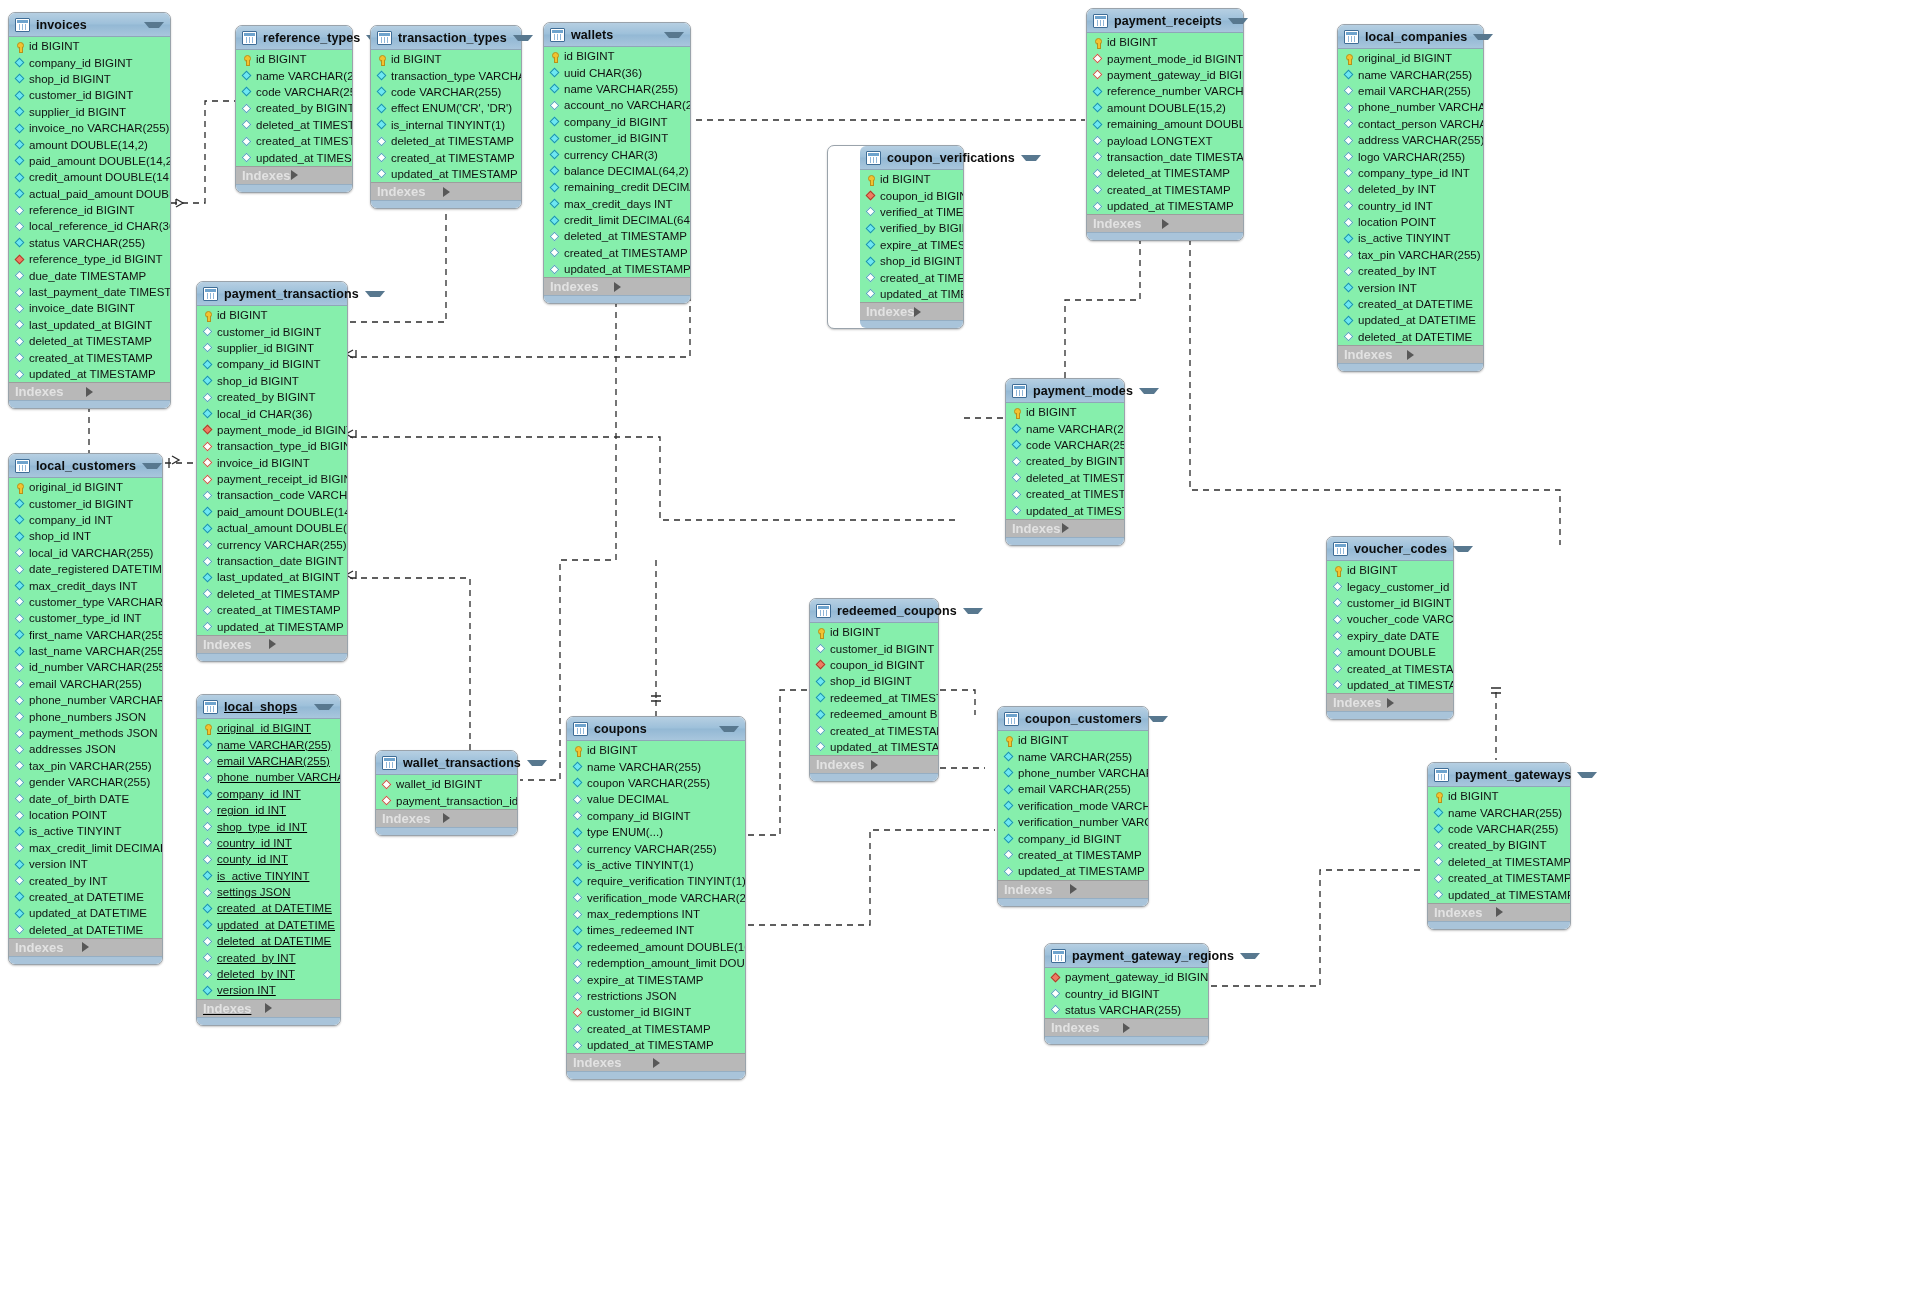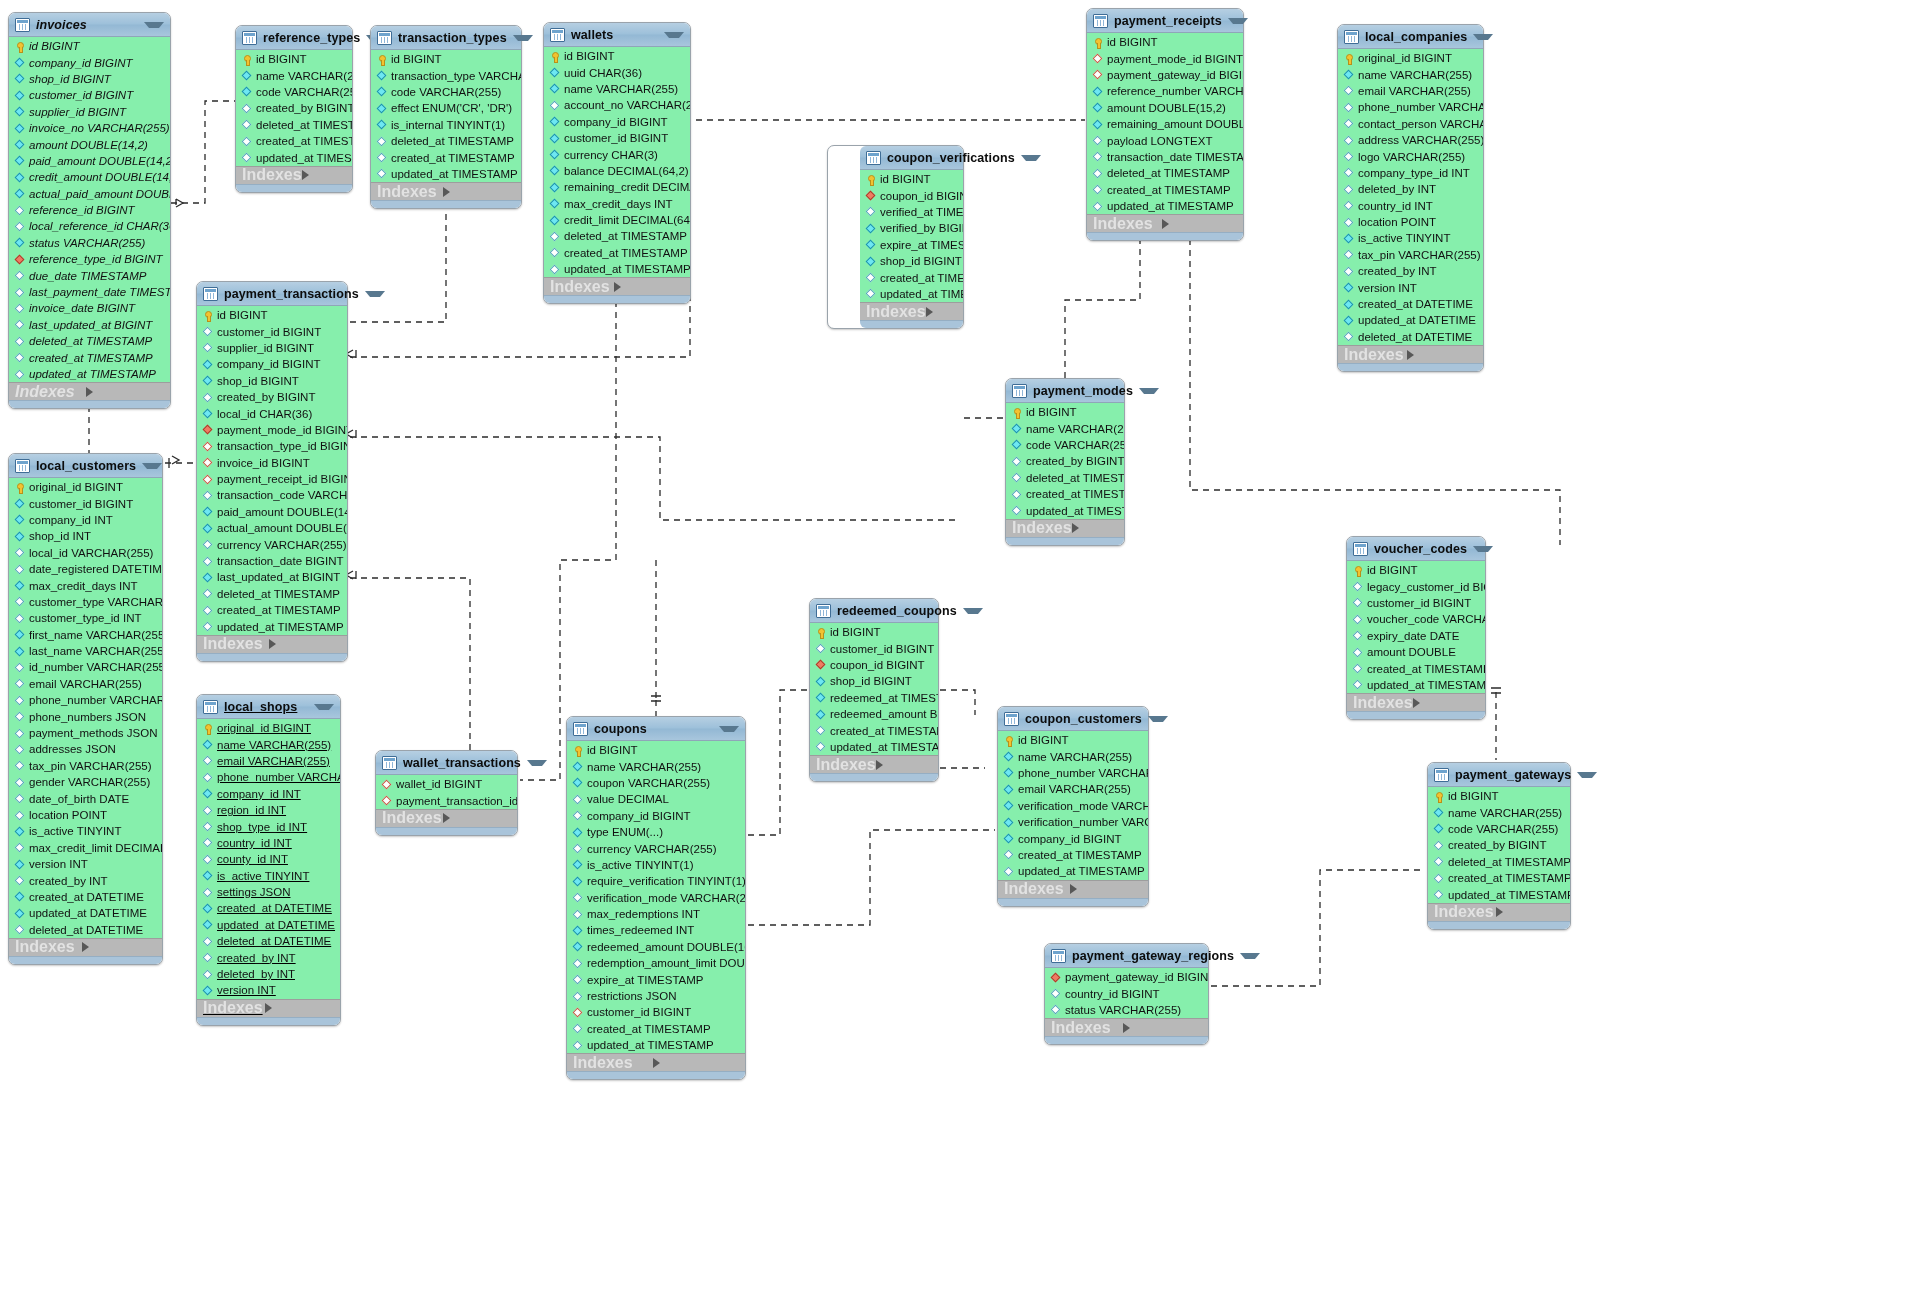--- a/index.html
+++ b/index.html
@@ -27,21 +27,21 @@
   .d.nn{background:#6ee7f2;border:1px solid #1f93a8;}
   .d.nu{background:#ffffff;border:1px solid #52a9b8;}
   .d.fknn{background:#ef7b63;border:1px solid #a8402c;}
   .d.fknu{background:#ffffff;border:1px solid #c45c45;}
   .key{position:absolute;left:3px;top:1px;width:5px;height:5px;border-radius:50%;
        background:#f2c230;border:1px solid #b8901a;}
   .key::after{content:"";position:absolute;left:1px;top:4px;width:2px;height:5px;background:#f2c230;
        border-left:1px solid #b8901a;border-right:1px solid #b8901a;border-bottom:1px solid #b8901a;}
   .idx{display:flex;align-items:center;height:17px;padding:0 6px;background:#b8b8b8;
        border-top:1px solid #9d9d9d;}
-  .idx span{font-size:16px;font-weight:bold;color:#e2e2e2;flex:1;}
+  .idx span{font-size:13px;font-weight:bold;color:#e2e2e2;flex:1;}
   .idx .tri{width:0;height:0;border-top:5px solid transparent;border-bottom:5px solid transparent;border-left:7px solid #585858;}
   .foot{height:7px;background:#a9c4da;border-bottom-left-radius:6px;border-bottom-right-radius:6px;
         border-top:1px solid #95aec3;}
 </style>
 </head>
 <body>
 
 <div id="canvas">
 
   <svg id="wires">
@@ -89,21 +89,21 @@
       <path d="M651,696 L661,696 M651,701 L661,701"></path>
       <path d="M1491,688 L1501,688 M1491,693 L1501,693"></path>
       <path d="M176,205 L176,199 M176,207 L183,203 L176,199"></path>
       <path d="M353,358 L346,354 L353,350 M356,358 L356,350"></path>
       <path d="M353,438 L346,434 L353,430 M356,438 L356,430"></path>
       <path d="M353,579 L346,575 L353,571 M356,579 L356,571"></path>
       <path d="M172,464 L179,460 L172,456 M169,468 L169,458"></path>
     </g>
   </svg>
 
-<div class="tbl" style="left: 8px; top: 12px; width: 163px; font-style: italic;">
+<div class="tbl" style="left: 8px; top: 12px; width: 163px;">
       <div class="tbl-hdr">
         <span class="tico"></span>
         <span class="tname">invoices</span>
         <span class="caret"></span>
       </div>
       <div class="cols">
         <div class="col">
           <span class="gi">
             <i class="key"></i>
           </span>
@@ -1081,21 +1081,21 @@
           </span>
           <span>deleted_at DATETIME</span>
         </div>
       </div>
       <div class="idx">
         <span>Indexes</span>
         <span class="tri"></span>
       </div>
       <div class="foot"></div>
     </div>
-    <div class="tbl" style="left: 1326px; top: 536px; width: 140px; margin-left: 20px;">
+    <div class="tbl" style="left: 1326px; top: 536px; width: 128px;">
       <div class="tbl-hdr">
         <span class="tico"></span>
         <span class="tname">voucher_codes</span>
         <span class="caret"></span>
       </div>
       <div class="cols">
         <div class="col">
           <span class="gi">
             <i class="key"></i>
           </span>

